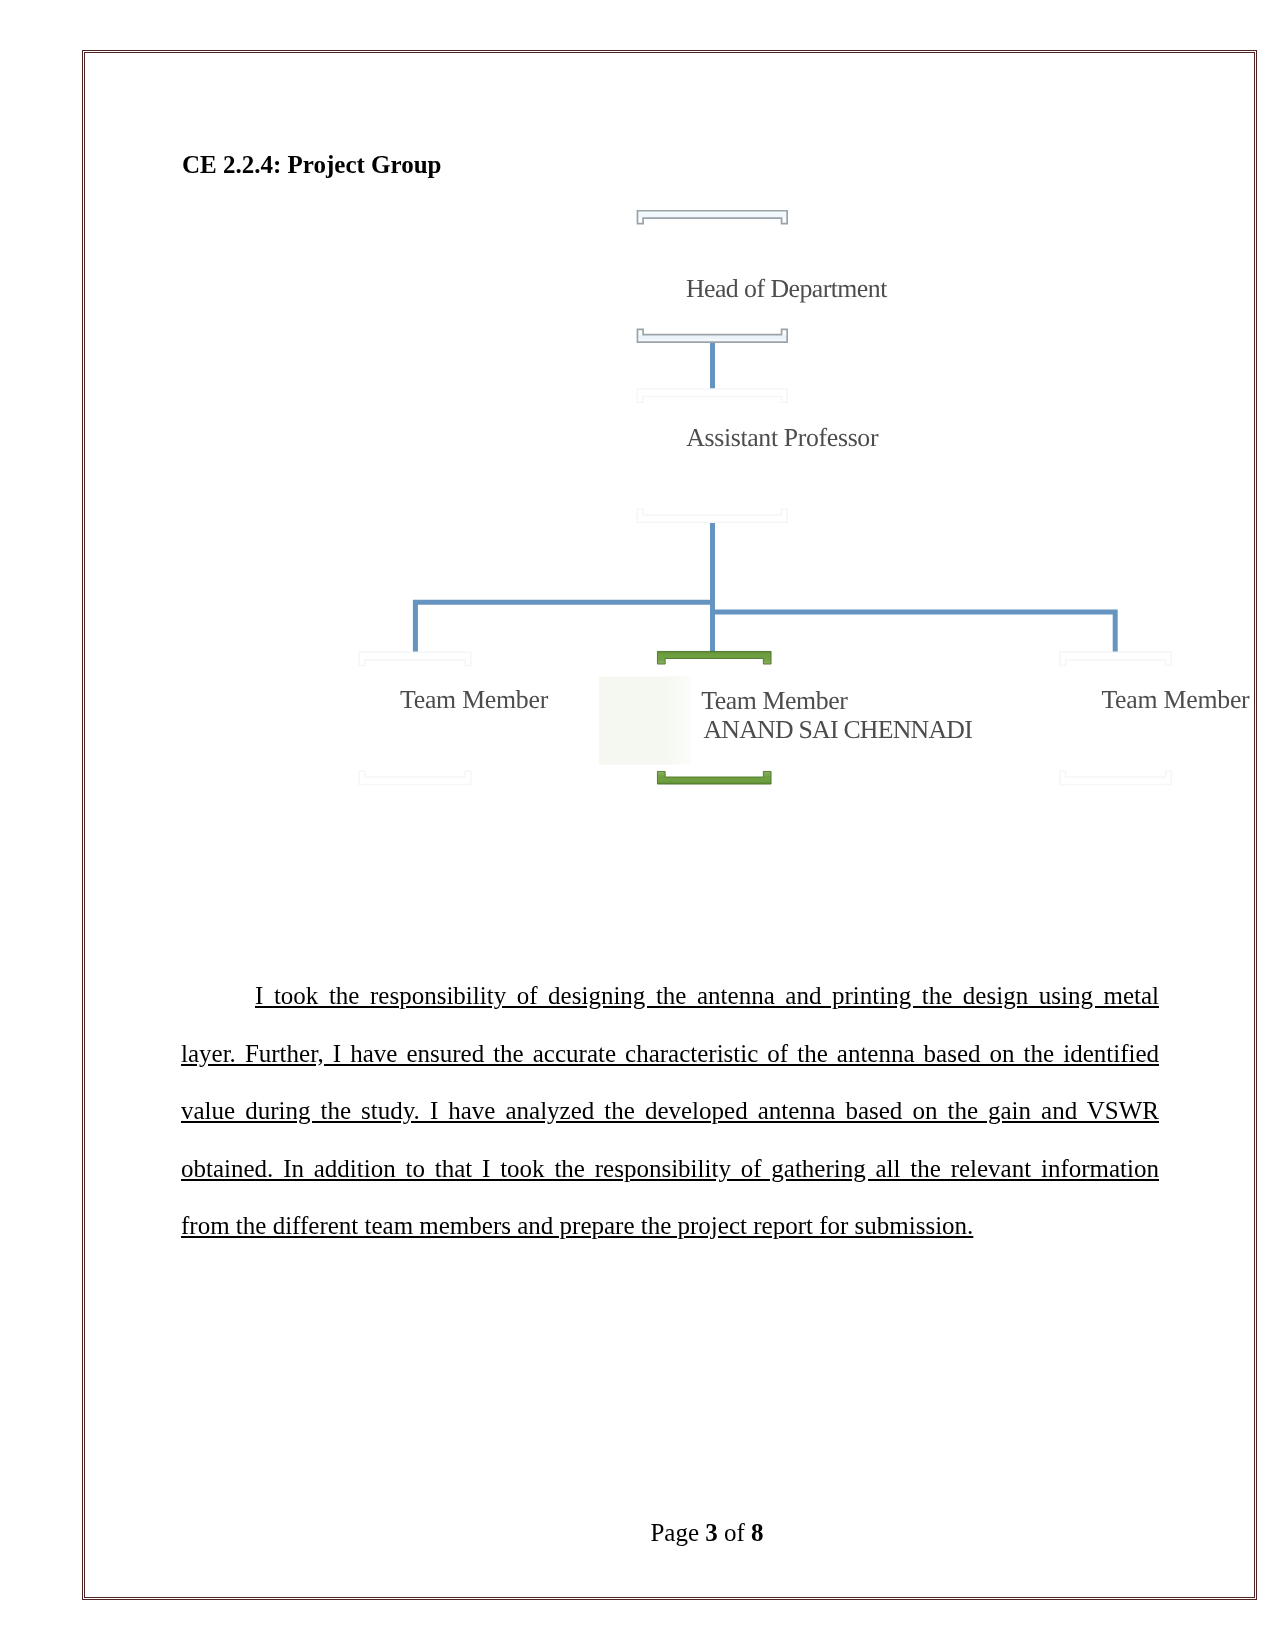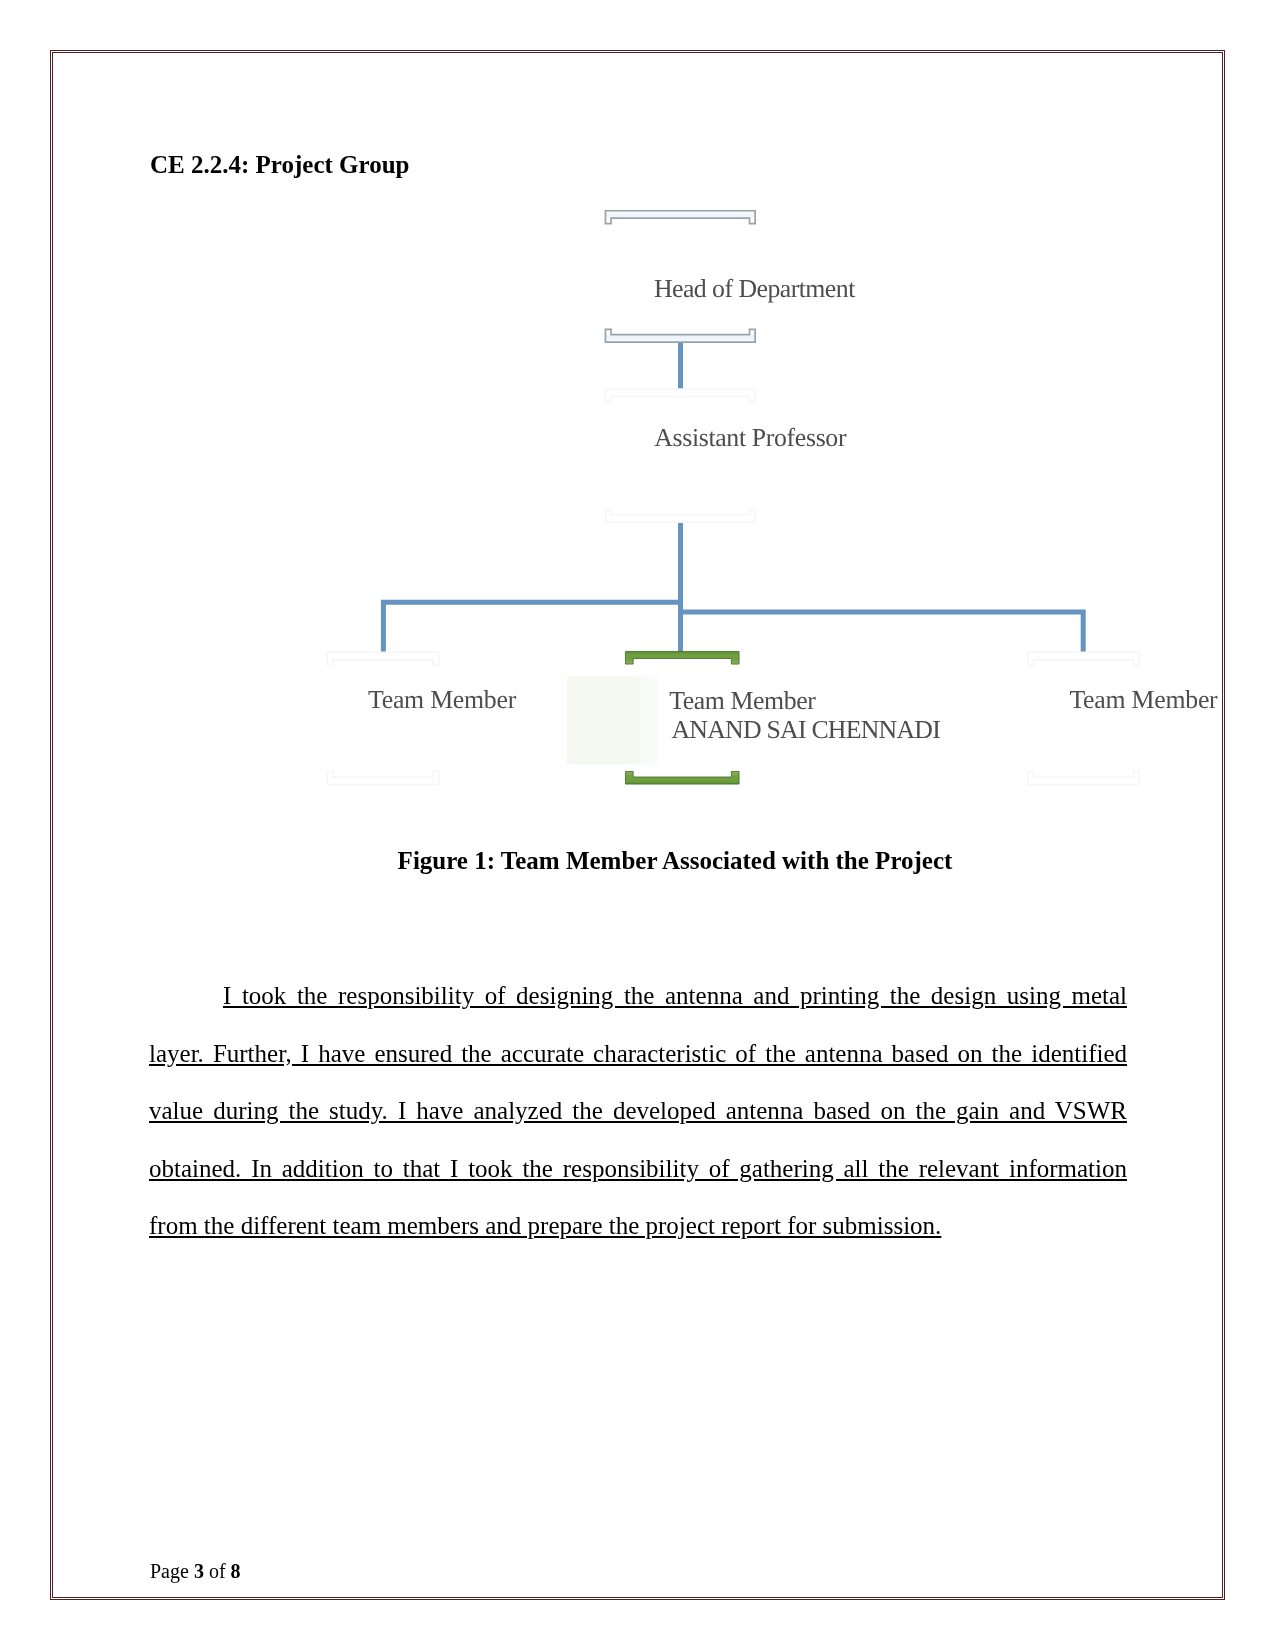--- a/index.html
+++ b/index.html
@@ -35,27 +35,27 @@
     position:absolute; left:150px; top:924px;
     font-size:25px; font-weight:bold; line-height:30px;
   }
   .para {
     position:absolute; left:149px; top:967px; width:978px;
     font-size:25px; line-height:57.5px; text-align:justify;
     text-indent:74px;
     text-decoration:underline;
   }
   .footer {
-    position:absolute; left:150px; width:1050px; top:1556px;
-    text-align:left; font-size:20px; line-height:30px;
+    position:absolute; left:150px; width:1050px; top:1518px;
+    text-align:center; font-size:25px; line-height:30px;
   }
   
   .chart { position:absolute; left:0; top:0; width:1275px; height:1650px;padding-left:36px; }
   .chart svg text { text-rendering:geometricPrecision; }
-  .page { will-change: transform; }
+  .page { will-change: transform; margin-left: 32px; }
 </style>
 </head>
 <body>
 
 <div class="page">
   <div class="page-border" style="border-color: rgb(77, 35, 35);">
     <div class="page-border-inner" style="border-color: rgb(77, 35, 35);"></div>
   </div>
 
   <div class="h1">CE 2.2.4: Project Group</div>
@@ -120,19 +120,18 @@
           <text x="617.9" y="296.5" fill="#4d4d4d" font-family="&quot;Liberation Serif&quot;, serif" font-size="25.8px" textLength="201.4" lengthAdjust="spacing">Head of Department</text>
           <text x="618.2" y="446.3" fill="#4d4d4d" font-family="&quot;Liberation Serif&quot;, serif" font-size="25.8px" textLength="192.3" lengthAdjust="spacing">Assistant Professor</text>
           <text x="332" y="707.6" fill="#4d4d4d" font-family="&quot;Liberation Serif&quot;, serif" font-size="25.8px" textLength="148.3" lengthAdjust="spacing">Team Member</text>
           <text x="633.2" y="708.8" fill="#4d4d4d" font-family="&quot;Liberation Serif&quot;, serif" font-size="25.8px" textLength="146.6" lengthAdjust="spacing">Team Member</text>
           <text x="635.4000000000001" y="737.5999999999999" fill="#4d4d4d" font-family="&quot;Liberation Serif&quot;, serif" font-size="25.8px" textLength="269.4" lengthAdjust="spacing">ANAND SAI CHENNADI</text>
           <text x="1033.4" y="707.6" fill="#4d4d4d" font-family="&quot;Liberation Serif&quot;, serif" font-size="25.8px" textLength="148.3" lengthAdjust="spacing">Team Member</text>
         </g>
     </svg>
   </div>
 
-  <div class="figcap">Figure 1: Team Member Associated with the Project</div>
   <div class="para">I took the responsibility of designing the antenna and printing the design using metal layer. Further, I have ensured the accurate characteristic of the antenna based on the identified value during the study. I have analyzed the developed antenna based on the gain and VSWR obtained. In addition to that I took the responsibility of gathering all the relevant information from the different team members and prepare the project report for submission.</div>
 
   <div class="footer">
     <span>Page </span><b>3</b><span> of </span><b>8</b>
   </div>
 </div>
 
 </body></html>

